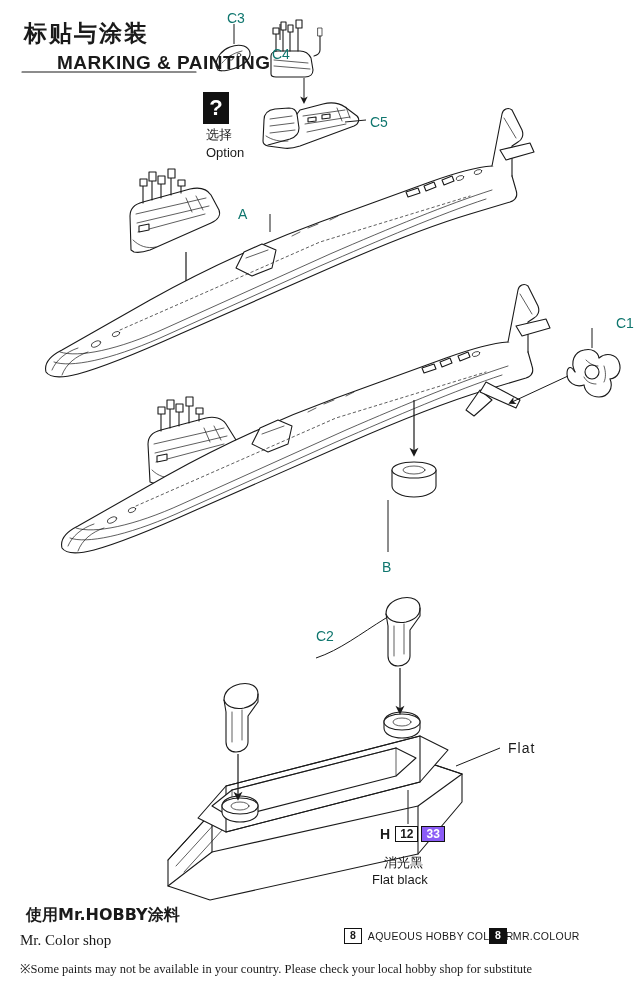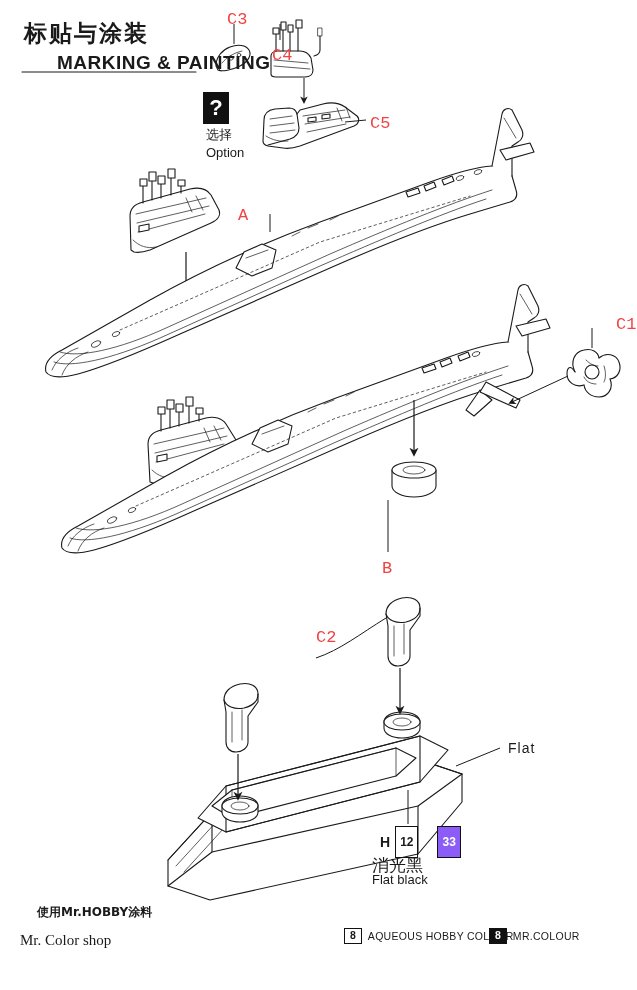--- a/index.html
+++ b/index.html
@@ -44,57 +44,57 @@
   .title-en {
     left: 24px;
     top: 52px;
     font-size: 19px;
     font-weight: bold;
     letter-spacing: 0.5px;
     font-family: "Liberation Sans", sans-serif;
     margin-left: 33px;
   }
   .partlbl {
-    font-size: 17px;
-    font-family: Liberation Mono, monospace;
-    color: #ef4444;
+    font-size: 14px;
+    font-family: Liberation Sans, sans-serif;
+    color: #0f766e;
   }
   .opt-cn {
     left: 206px;
     top: 129px;
     font-size: 13px;
     font-family: Liberation Mono, monospace;
     text-align: right;
   }
   .opt-en {
     left: 206px;
     top: 146px;
     font-size: 13px;
   }
   .stand-lbl {
     left: 508px;
     top: 740px;
     font-size: 14px;
     letter-spacing: 1px;
   }
   .paint-cn {
-    left: 372px;
+    left: 384px;
     top: 856px;
-    font-size: 17px;
+    font-size: 13px;
     font-family: "DejaVu Sans", sans-serif;
   }
   .paint-en {
     left: 372px;
     top: 873px;
     font-size: 13px;
   }
   .foot-cn {
-    left: 37px;
+    left: 26px;
     top: 906px;
-    font-size: 12px;
+    font-size: 16px;
     font-weight: bold;
     font-family: "DejaVu Sans", sans-serif;
   }
   .foot-en {
     left: 20px;
     top: 932px;
     font-size: 15px;
     font-family: "Liberation Serif", serif;
   }
   .foot-note {
@@ -138,28 +138,27 @@
     gap: 3px;
     font-size: 12px;
   }
   .paintcode .h {
     font-size: 14px;
     font-weight: bold;
     margin-right: 2px;
   }
   .paintcode .box {
     border: 1.4px solid #111;
-    padding: 8px 4px;
+    padding: 0 4px;
     font-weight: bold;
     font-size: 12px;
   }
   .paintcode .box.dark {
     background: #8b5cf6;
     color: #fff;
-    margin-left: 16px;
   }
   .qmark {
     position: absolute;
     left: 203px;
     top: 92px;
     width: 26px;
     height: 32px;
     background: #111;
     color: #fff;
     font-size: 22px;
@@ -428,14 +427,15 @@
     <span class="box">8</span>
     <span class="txt">AQUEOUS HOBBY COLOUR</span>
   </div>
   <div class="legend" id="legend-mrcolour">
     <span class="box dark">8</span>
     <span class="txt">MR.COLOUR</span>
   </div>
 
   <div class="lbl foot-cn">使用Mr.HOBBY涂料</div>
   <div class="lbl foot-en">Mr. Color shop</div>
+  <div class="lbl foot-note">※Some paints may not be available in your country. Please check your local hobby shop for substitute</div>
 
 </div>
 
 </body></html>

